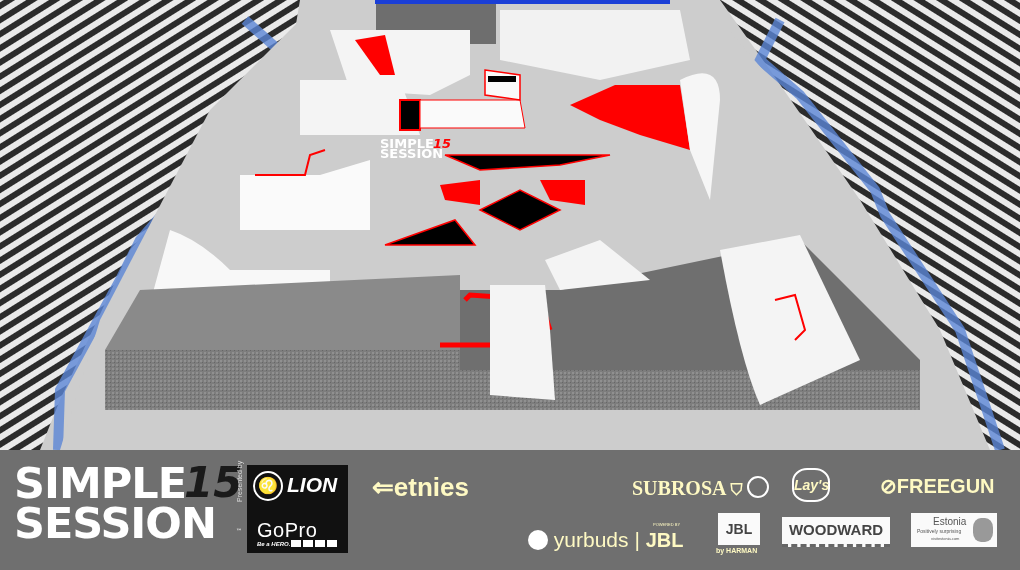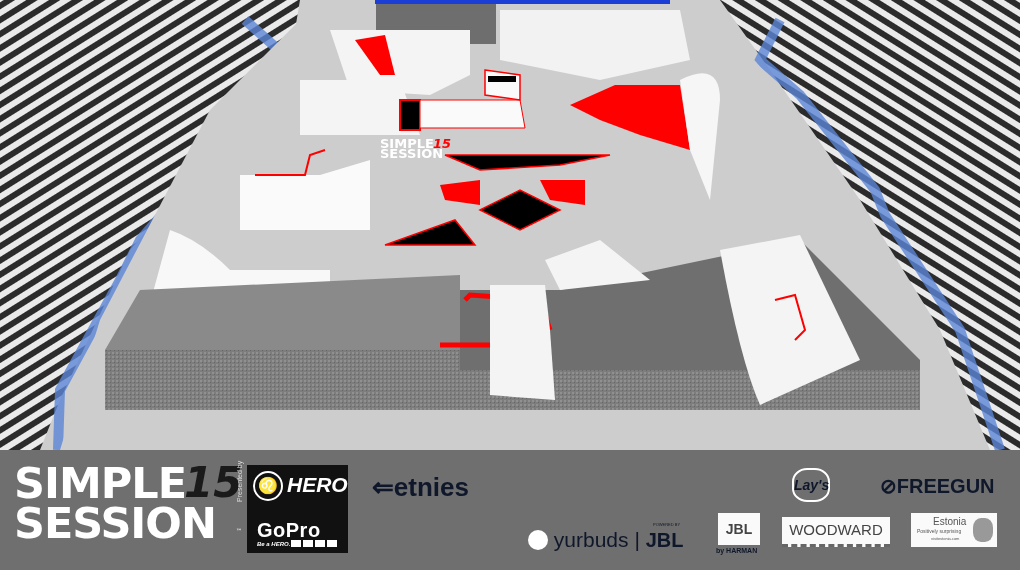--- a/index.html
+++ b/index.html
@@ -9,25 +9,25 @@
   .banner { position:absolute; left:0; top:450px; width:1020px; height:120px; background:#6f6f6f; }
   .logo-main { position:absolute; left:14px; top:14px; color:#fff; font-weight:900; font-family:"DejaVu Sans", sans-serif; line-height:0.92; }
   .logo-main .l1 { font-size:43px; letter-spacing:-1px; display:block; }
   .logo-main .l2 { font-size:43px; letter-spacing:-1px; display:block; }
   .logo-main .num { position:absolute; left:170px; top:0; font-size:42px; font-style:italic; color:#1a1a1a; font-weight:900; }
   .logo-main .tm { position:absolute; left:222px; top:64px; font-size:6px; color:#eee; }
   .presented { position:absolute; left:238px; top:14px; font-size:7px; color:#ddd; transform:rotate(-90deg); transform-origin:left top; top:52px; left:236px; white-space:nowrap;}
   .sponsor-box { position:absolute; left:247px; top:15px; width:101px; height:88px; background:#111; color:#fff; }
   .sponsor-box .lion { position:absolute; left:40px; top:8px; font-size:21px; font-weight:900; font-style:italic; }
   .sponsor-box .lion-icon { position:absolute; left:6px; top:6px; width:30px; height:30px; border-radius:50%; border:2px solid #fff; box-sizing:border-box; font-size:16px; text-align:center; line-height:26px; }
-  .sponsor-box .gopro { position:absolute; left:10px; top:54px; font-size:20px; font-weight:700; letter-spacing:0.5px; }
+  .sponsor-box .gopro { position:absolute; left:10px; top:54px; font-size:20px; font-weight:400; letter-spacing:0.5px; }
   .sponsor-box .hero { position:absolute; left:10px; top:76px; font-size:6px; font-style:italic; font-weight:bold; }
   .sponsor-box .squares { position:absolute; left:44px; top:75px; display:flex; gap:2px; }
   .sponsor-box .squares span { width:10px; height:7px; background:#fff; display:block; }
-  .sp { position:absolute; color:#0f172a; white-space:nowrap; }
+  .sp { position:absolute; color:#fef9c3; white-space:nowrap; }
   .box-white { background:#fafafa; color:#444; text-align:center; }
 </style>
 </head>
 <body>
 
 <div class="scene">
   <svg width="1020" height="450" viewBox="0 0 1020 450">
     <defs>
       <pattern id="seats" width="24" height="12" patternUnits="userSpaceOnUse" patternTransform="rotate(-32)">
         <rect width="24" height="12" fill="#eaeaea"></rect>
@@ -105,48 +105,53 @@
   <div class="logo-main">
     <span class="l1">SIMPLE</span>
     <span class="l2">SESSION</span>
     <span class="num">15</span>
     <span class="tm">™</span>
   </div>
   <div class="presented">Presented by</div>
 
   <div class="sponsor-box">
     <div class="lion-icon">♌</div>
-    <div class="lion">HERO</div>
+    <div class="lion">LION</div>
     <div class="gopro">GoPro</div>
     <div class="hero">Be a HERO.</div>
     <div class="squares">
         <span></span>
         <span></span>
         <span></span>
         <span></span>
       </div>
   </div>
 
   <div class="sp" style="left:372px;top:22px;font-size:26px;font-weight:bold;">
     <span>⇐</span><span>etnies</span>
+  </div>
+  <div class="sp" style="left:632px;top:26px;font-size:20px;font-family:'Liberation Serif',serif;font-weight:bold;">
+    <span>SUBROSA</span>
+    <span style="font-size:16px;">⛉</span>
+    <span style="display:inline-block;width:18px;height:18px;border:2px solid #fff;border-radius:50%;vertical-align:-3px;"></span>
   </div>
   <div class="sp" style="left:792px;top:18px;width:34px;height:30px;border:2px solid #fff;border-radius:40%;text-align:center;font-size:14px;font-weight:bold;font-style:italic;line-height:30px;">Lay's</div>
   <div class="sp" style="left:862px;top:24px;font-size:20px;font-weight:900;margin-left:18px;">
     <span>⊘</span><span>FREEGUN</span>
   </div>
 
   <div class="sp" style="left:528px;top:78px;font-size:21px;">
     <span style="display:inline-block;width:20px;height:20px;border-radius:50%;background:#fff;vertical-align:-3px;"></span>
     <span>yurbuds</span>
     <span>|</span>
     <span style="position:absolute;left:125px;top:-6px;font-size:4px;">POWERED BY</span>
     <span style="font-weight:bold;font-size:20px;">JBL</span>
   </div>
   <div class="sp box-white" style="left:718px;top:63px;width:42px;height:32px;font-size:14px;font-weight:bold;line-height:32px;">JBL</div>
   <div class="sp" style="left:716px;top:97px;font-size:7px;font-weight:bold;">by HARMAN</div>
-  <div class="sp box-white" style="left:782px;top:67px;width:108px;height:30px;font-size:15px;font-weight:400;line-height:26px;border-bottom:3px dashed #666;box-sizing:border-box;">WOODWARD</div>
+  <div class="sp box-white" style="left:782px;top:67px;width:108px;height:30px;font-size:15px;font-weight:700;line-height:26px;border-bottom:3px dashed #666;box-sizing:border-box;">WOODWARD</div>
   <div class="sp box-white" style="left:911px;top:63px;width:86px;height:34px;">
     <div style="position:absolute;left:22px;top:3px;font-size:10px;color:#555;">Estonia</div>
     <div style="position:absolute;left:6px;top:15px;font-size:5px;color:#555;">Positively surprising</div>
     <div style="position:absolute;left:20px;top:23px;font-size:4px;color:#555;">visitestonia.com</div>
     <div style="position:absolute;left:62px;top:5px;width:20px;height:24px;background:#999;border-radius:40%;"></div>
   </div>
 </div>
 
 </body></html>

